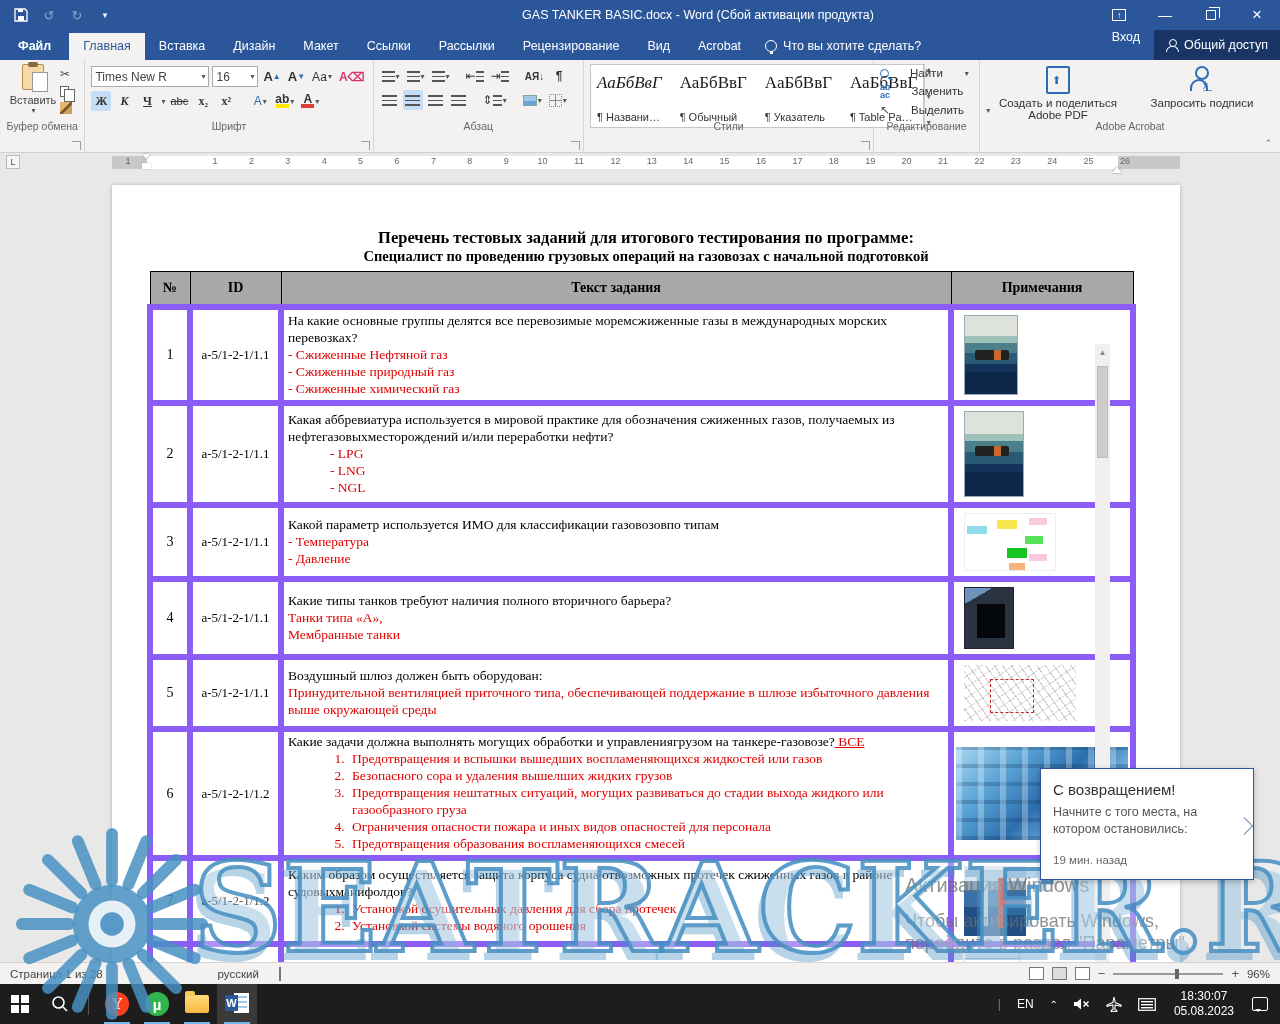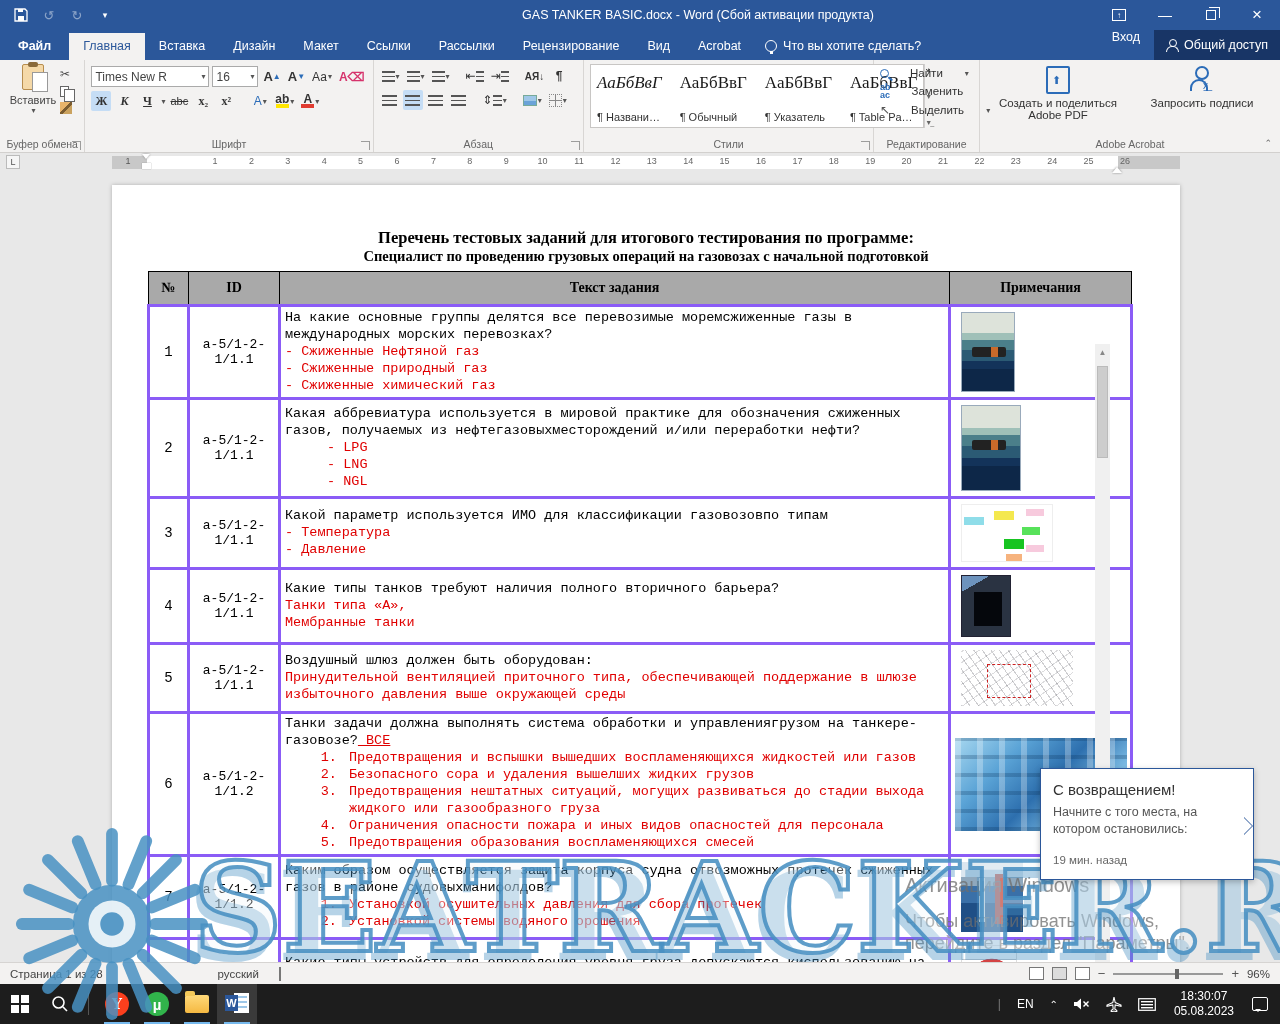--- a/index.html
+++ b/index.html
@@ -38,21 +38,21 @@
   .person-ico { width:12px; height:12px; position:relative; }
   .person-ico:before { content:""; position:absolute; left:3px; top:0; width:6px; height:6px;
     border:1.3px solid #fff; border-radius:50%; }
   .person-ico:after { content:""; position:absolute; left:0; top:7px; width:11px; height:5px;
     border:1.3px solid #fff; border-bottom:none; border-radius:6px 6px 0 0; }
 
   
   #ribbon { position:absolute; left:0; top:60px; width:1280px; height:93px; background:#f3f2f1;
     border-bottom:1px solid #d2d0ce; display:flex; font-size:11px; color:#444; }
   .rgroup { position:relative; height:92px; border-right:1px solid #d8d6d4; padding:4px 6px 16px; }
-  .glabel { position:absolute; bottom:2px; left:0; right:0; text-align:center; color:#666; font-size:10.5px; }
+  .glabel { position:absolute; bottom:20px; left:0; right:0; text-align:center; color:#666; font-size:10.5px; }
   .launcher { position:absolute; bottom:2px; right:3px; width:9px; height:9px; border-left:1px solid #888;
     border-bottom:1px solid #888; transform:rotate(180deg); opacity:.8; }
   .rbtn { display:inline-flex; align-items:center; justify-content:center; min-width:20px; height:20px;
     padding:0 2px; border-radius:2px; font-size:12px; color:#333; }
   .rbtn.sel { background:#c5ddf5; }
   .caret { font-size:8px; color:#555; margin-left:1px; }
 
   
   .paste-big { display:flex; flex-direction:column; align-items:center; width:54px; }
   .clip-ico { width:22px; height:26px; background:#f5d9a8; border:1px solid #b78d4e; border-radius:2px; position:relative; }
@@ -136,21 +136,21 @@
   #docarea { position:absolute; left:0; top:172px; width:1112px; height:790px; background:#e8e8e8; }
   #page { position:absolute; left:112px; top:13px; width:1068px; height:790px; background:#fff;
     box-shadow:0 0 4px rgba(0,0,0,.25); overflow:hidden;
     font-family:"Liberation Serif", serif; color:#000; }
   #doc-title { margin-top:43px; text-align:center; font-size:16.5px; font-weight:bold; }
   #doc-subtitle { text-align:center; font-size:14.5px; font-weight:bold; }
   #qtable { border-collapse:collapse; margin:6px 0 0 35px; width:983px; table-layout:fixed;
     font-size:13.5px; }
   #qtable col.g1{width:40px;} #qtable col.g2{width:91px;} #qtable col.g3{width:670px;} #qtable col.g4{width:182px;}
   #qtable th { background:#a9a9a9; border:1px solid #000; font-size:14px; padding:8px 2px; font-weight:bold; }
-  #qtable td { border:3px solid #8b5cf6; vertical-align:middle;font-family:Liberation Mono, monospace; }
+  #qtable td { border:6px solid #8b5cf6; vertical-align:middle; }
   td.c-num { text-align:center; font-size:14px; }
   td.c-id { text-align:center; font-size:13px; padding:0 2px; }
   td.c-text { vertical-align:top; padding:1px 4px 3px; line-height:17px; }
   td.c-note { vertical-align:top; padding:2px; }
   .q { color:#000; }
   .q-suffix { color:#e00000; text-decoration:underline; }
   .ans-line { color:#e00000; }
   .ans-line.ind { padding-left:42px; }
   ol.ans-ol { margin-left:60px; color:#e00000; }
   ol.ans-ol li { padding-left:4px; }
@@ -591,21 +591,21 @@
               <div class="ans-line">Принудительной вентиляцией приточного типа, обеспечивающей поддержание в шлюзе избыточного давления выше окружающей среды</div>
             </td>
             <td class="c-note">
               <div class="thumb t-airlock"></div>
             </td>
           </tr>
           <tr>
             <td class="c-num">6</td>
             <td class="c-id">а-5/1-2-1/1.2</td>
             <td class="c-text">
-              <div class="q"><span>Танки задачи должна выполнять система обработки и управлениягрузом на танкере-газовозе?</span><span class="q-suffix"> ВСЕ</span></div>
+              <div class="q"><span>Какие задачи должна выполнять могущих обработки и управлениягрузом на танкере-газовозе?</span><span class="q-suffix"> ВСЕ</span></div>
               <ol class="ans-ol">
                 <li class="ans">Предотвращения и вспышки вышедших воспламеняющихся жидкостей или газов</li>
                 <li class="ans">Безопасного сора и удаления вышелших жидких грузов</li>
                 <li class="ans">Предотвращения нештатных ситуаций, могущих развиваться до стадии выхода жидкого или газообразного груза</li>
                 <li class="ans">Ограничения опасности пожара и иных видов опасностей для персонала</li>
                 <li class="ans">Предотвращения образования воспламеняющихся смесей</li>
               </ol>
             </td>
             <td class="c-note">
               <div class="thumb t-machinery"></div>

